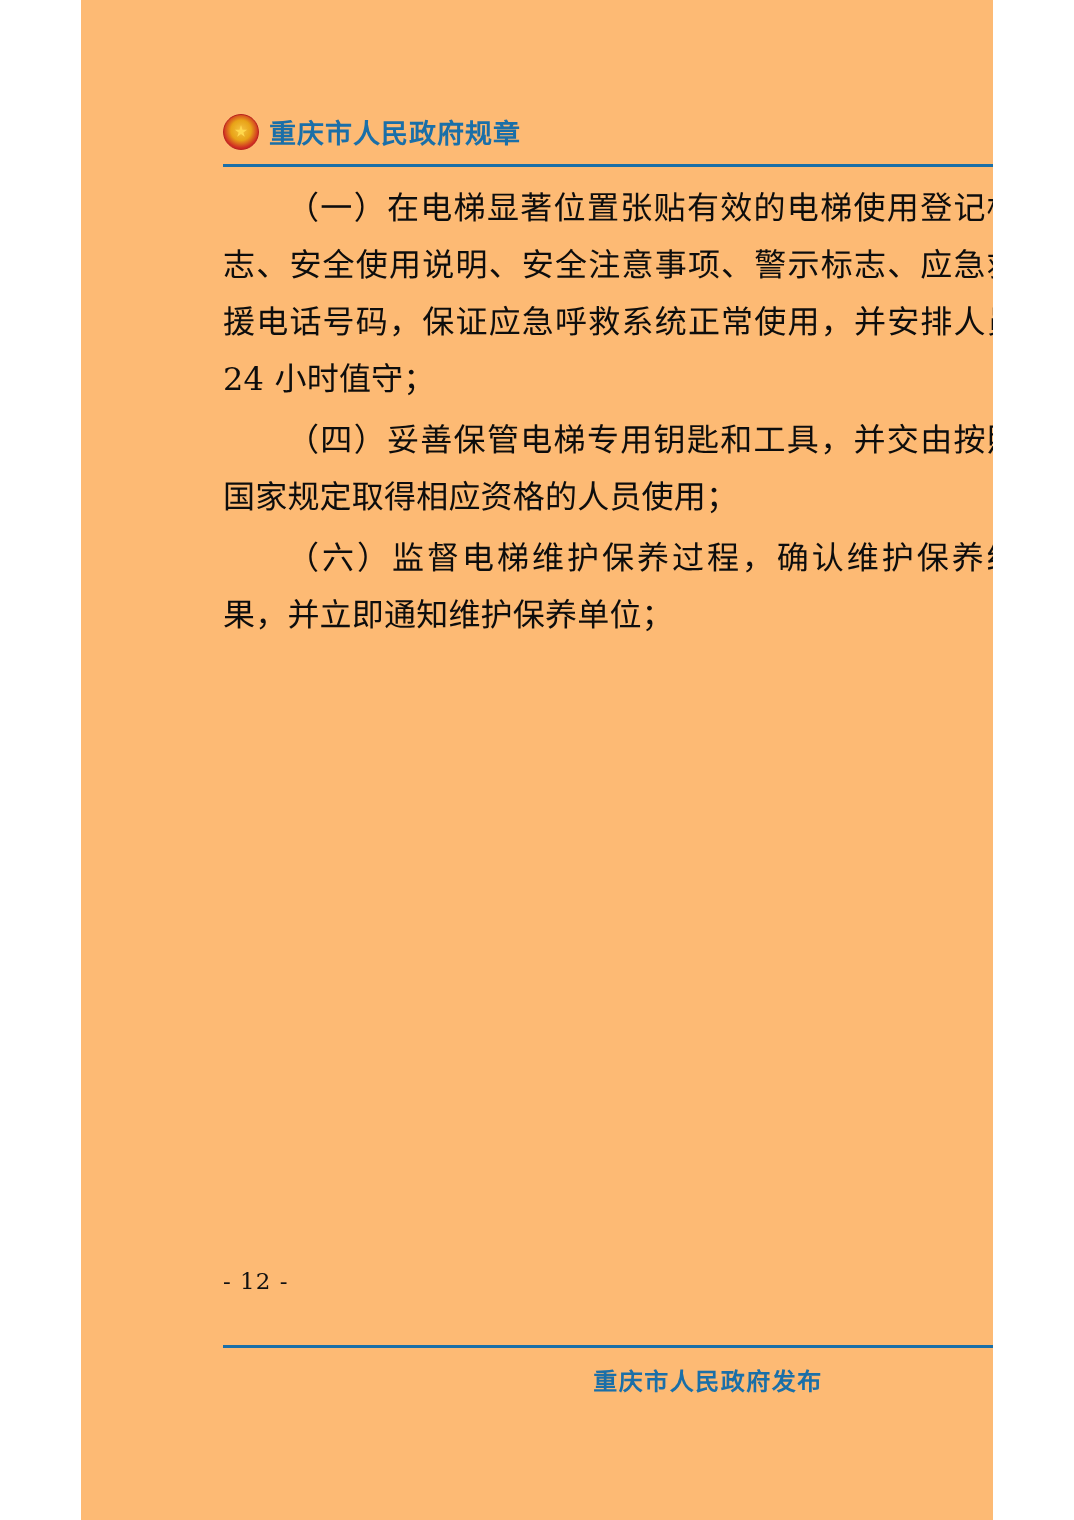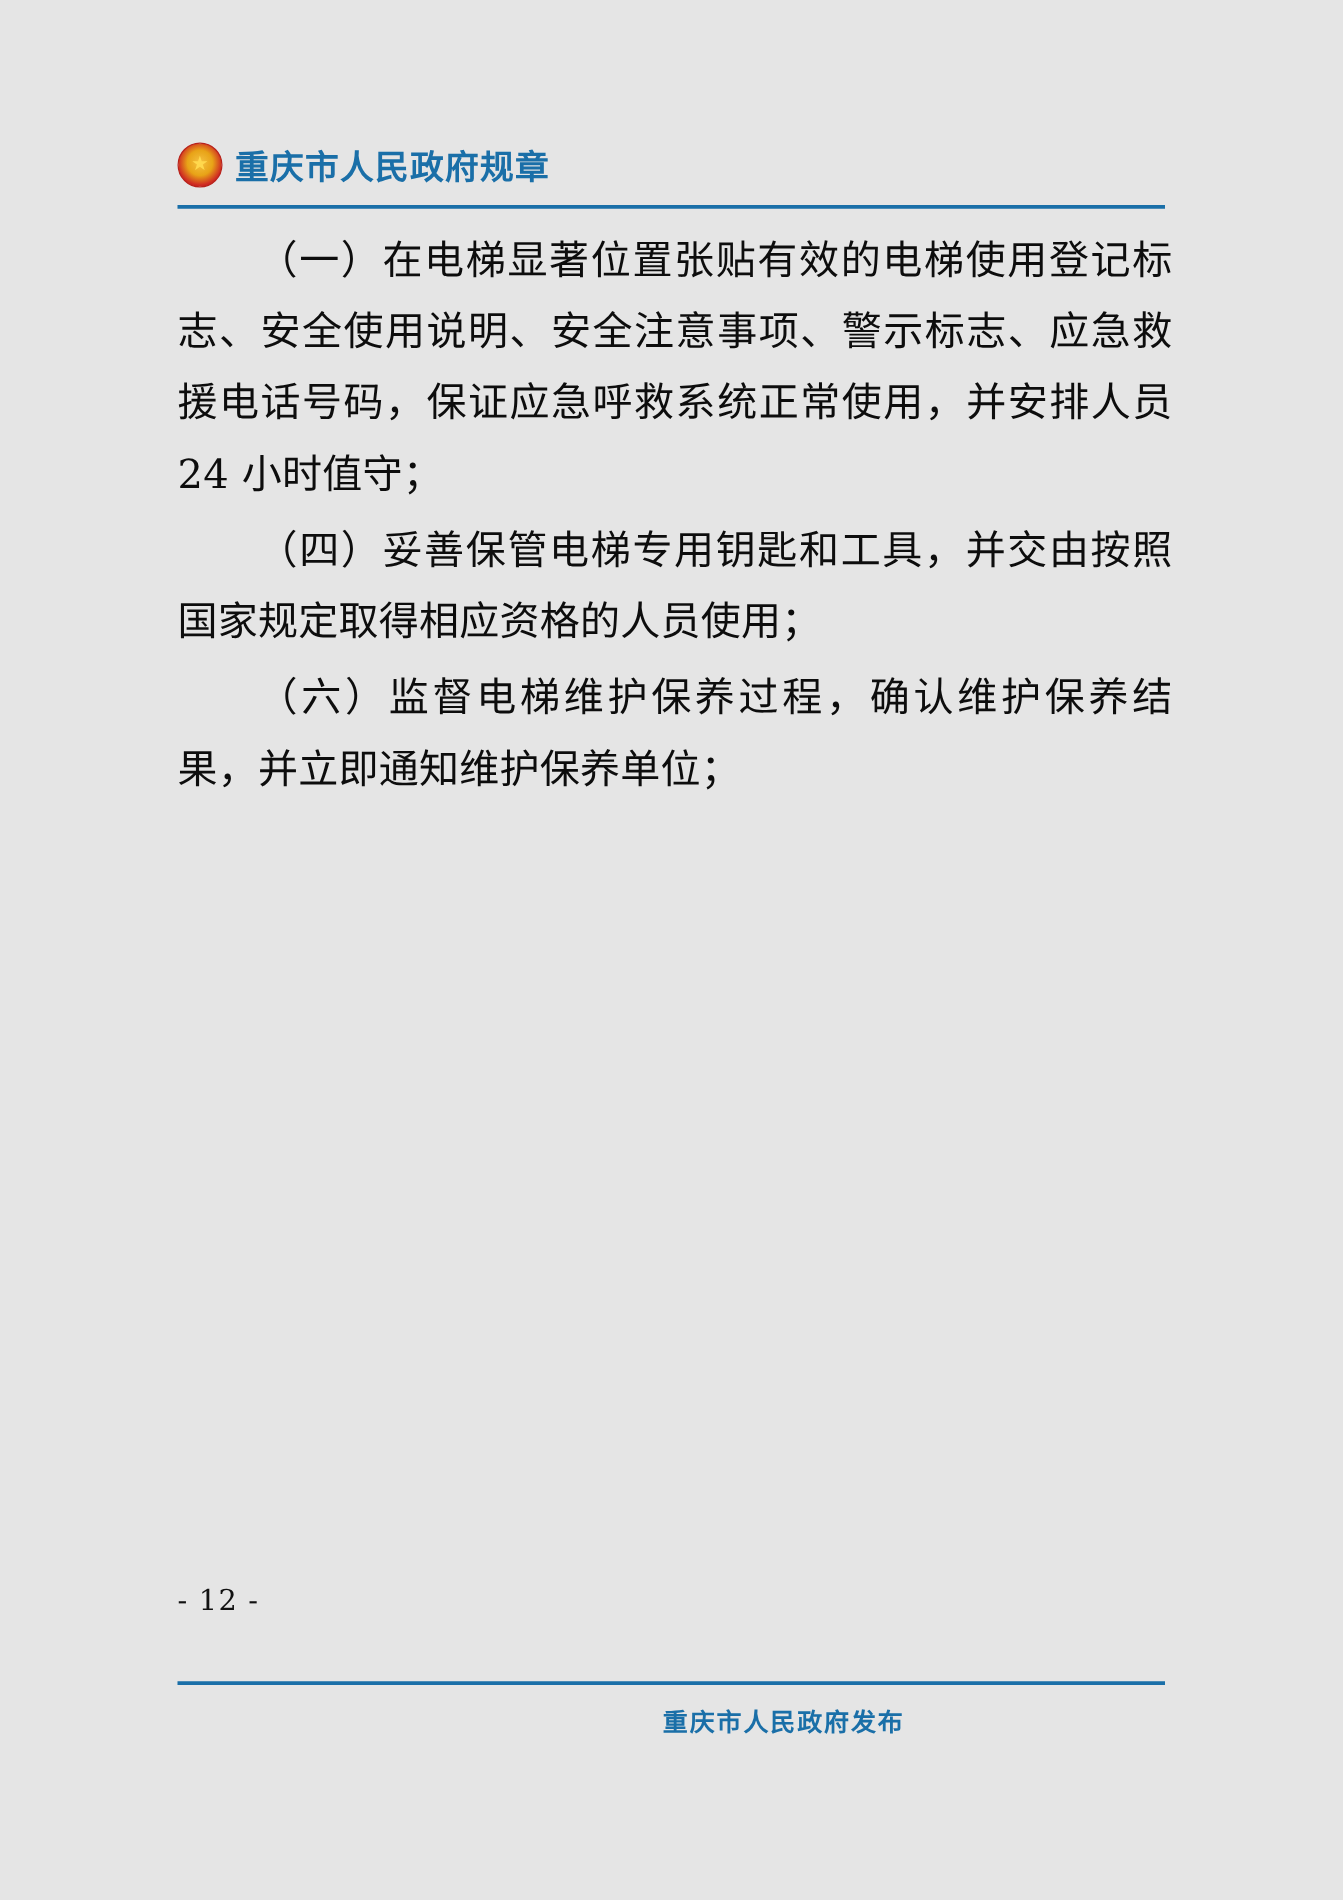--- a/index.html
+++ b/index.html
@@ -2,24 +2,24 @@
 <html lang="zh-CN"><head>
 <meta charset="utf-8">
 <style>
   html, body {
     margin: 0;
     padding: 0;
     background: #ffffff;
   }
   .page {
     position: relative;
-    width: 1074px;
+    width: 912px;
     height: 1520px;
     margin: 0 auto;
-    background: #e5e5e5;
+    background: #fdba74;
     box-sizing: border-box;
     font-family: "DejaVu Serif", "Liberation Serif", serif;
     overflow: hidden;
   }
 
   
   .header {
     position: absolute;
     left: 142px;
     top: 112px;
@@ -100,21 +100,21 @@
     background: #1a6fa8;
   }
   .footer-note {
     position: absolute;
     left: 142px;
     top: 1362px;
     width: 790px;
     text-align: center;
     font-family: "DejaVu Sans", "Liberation Sans", sans-serif;
     font-weight: bold;
-    font-size: 20px;
+    font-size: 24px;
     color: #1a6fa8;
     letter-spacing: 1.5px;
     padding-left: 180px;
     box-sizing: border-box;
   }
 </style>
 </head>
 <body>
 
 <div class="page">

